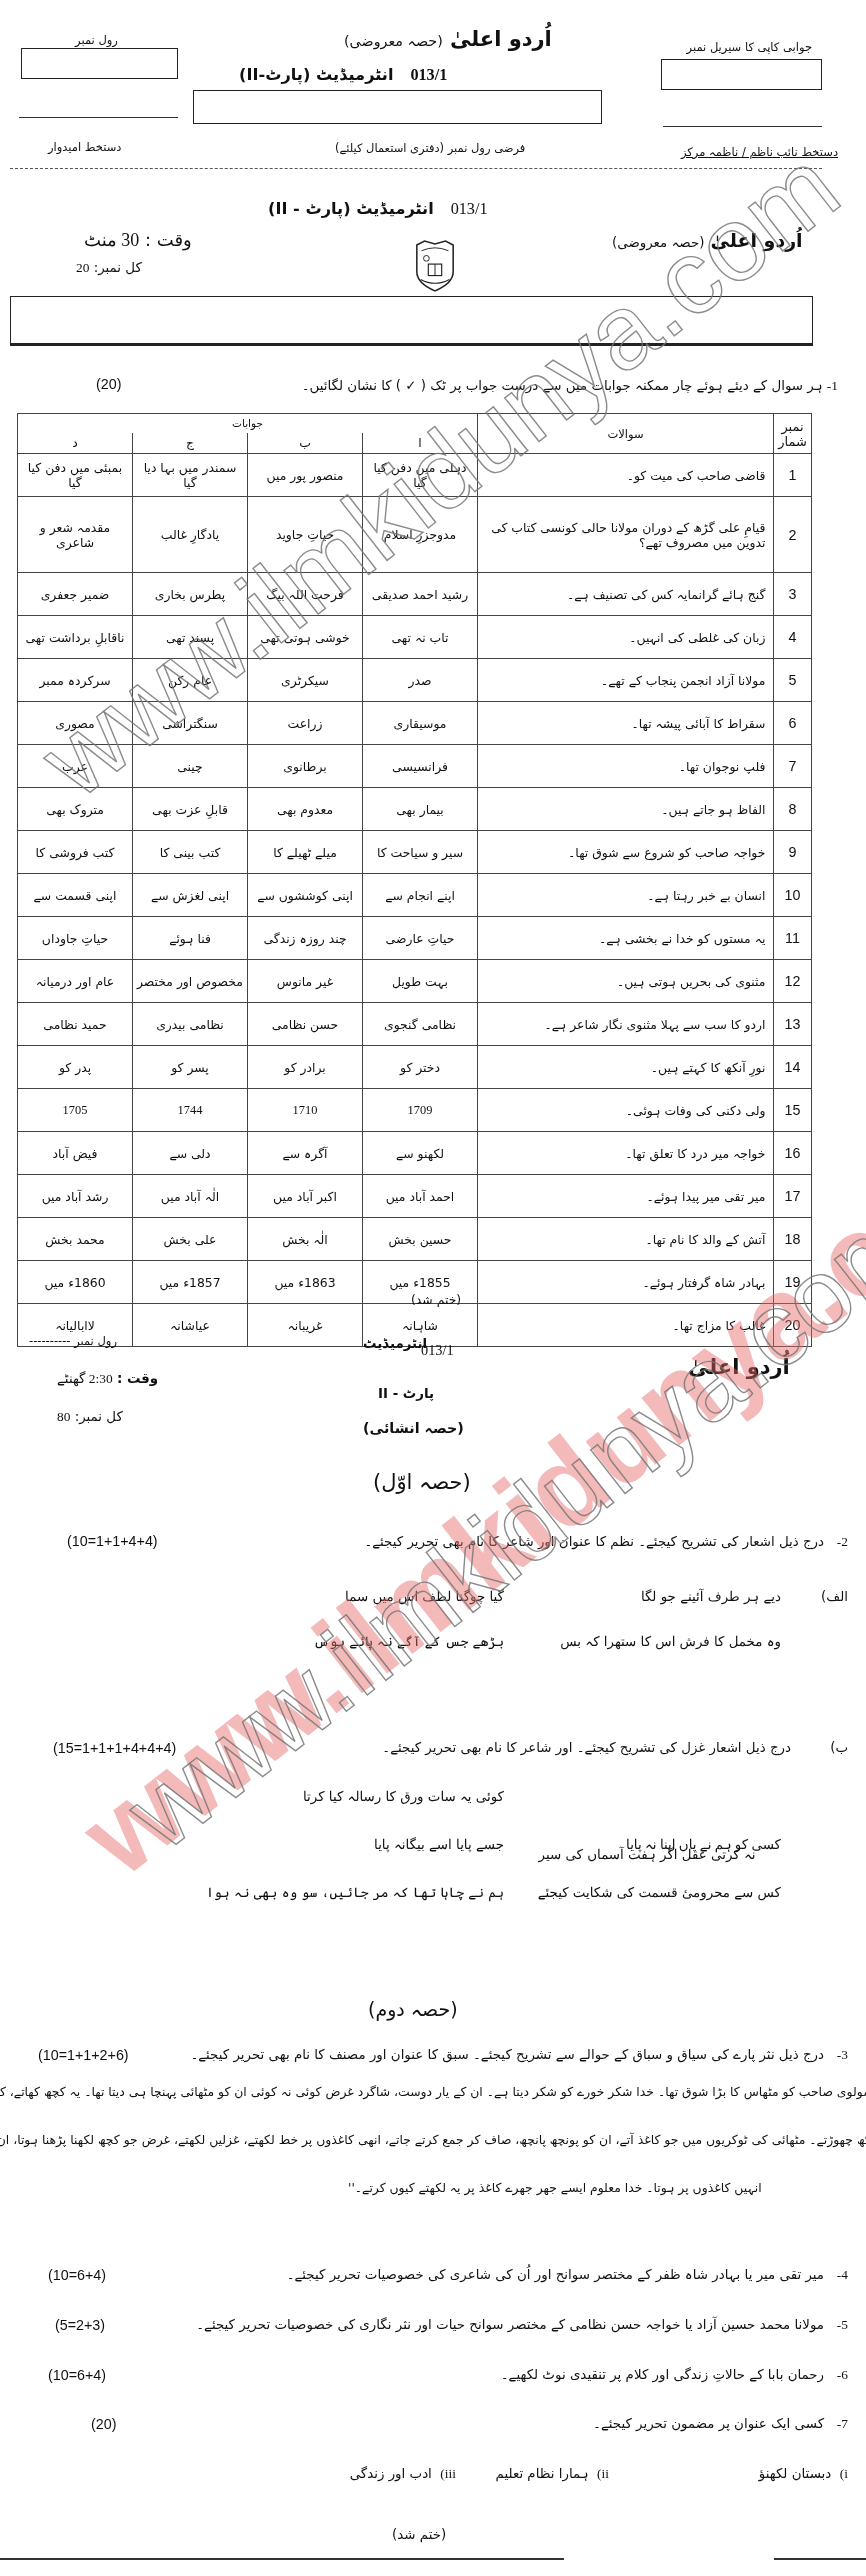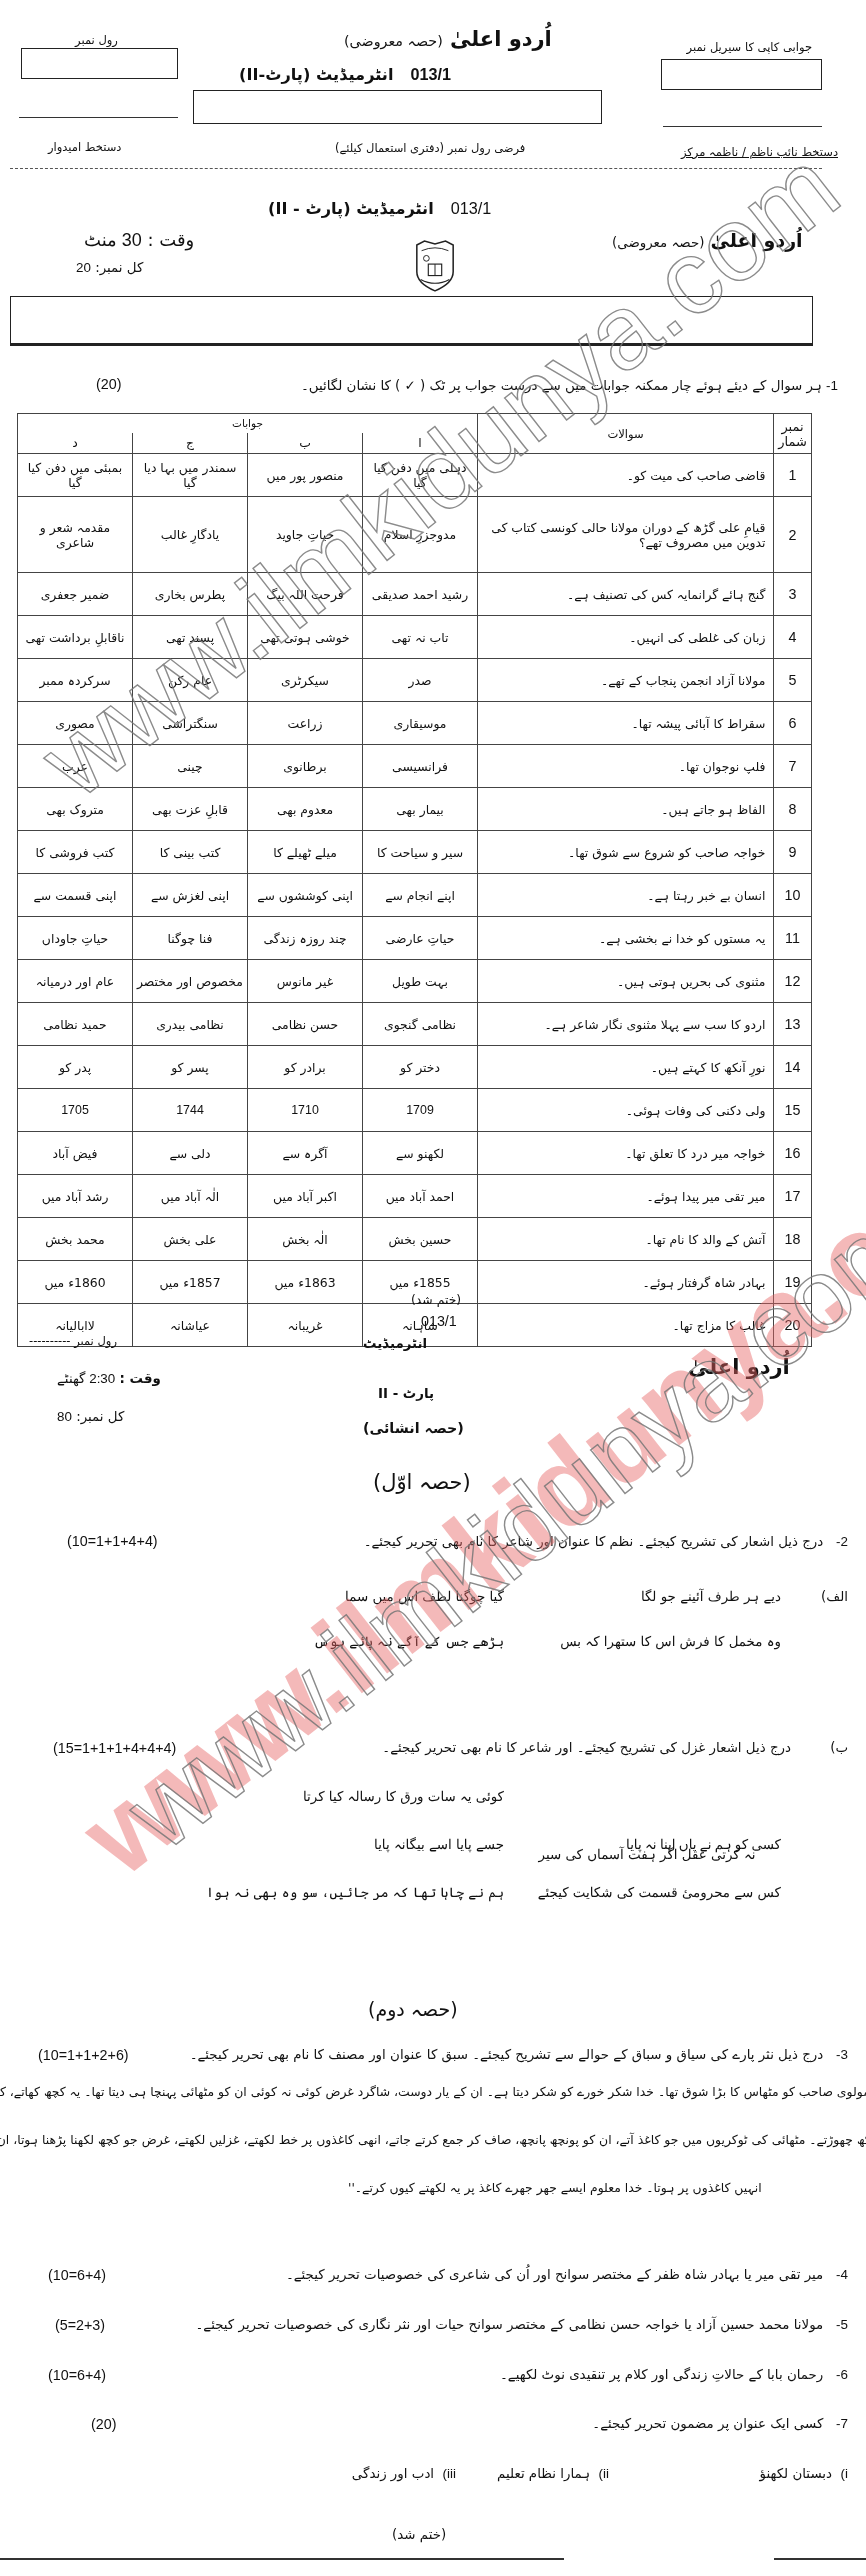--- a/index.html
+++ b/index.html
@@ -11,21 +11,21 @@
     color: #111;
     overflow: hidden;
   }
   .rtl { direction: rtl; unicode-bidi: embed; }
   .abs { position: absolute; }
   .bold { font-weight: bold; }
   .box { border: 1.9px solid #222; position: absolute; }
   .hline { position: absolute; height: 0; border-top: 1.9px solid #333; }
   .dashline { position: absolute; height: 0; border-top: 1.9px dashed #555; }
   .small { font-size: 11.5px; }
-  .num { font-family: Liberation Sans, sans-serif; }
+  .num { font-family: Liberation Serif, serif; margin-top: 29px; }
 
   
   .title-main { font-size: 23px; font-weight: bold; }
   .subtitle { font-size: 14.3px; }
 
   
   table.mcq {
     position: absolute;
     left: 17px; top: 413px;
     width: 795px;
@@ -247,21 +247,21 @@
         <td class="opt">اپنے انجام سے</td>
         <td class="opt">اپنی کوششوں سے</td>
         <td class="opt">اپنی لغزش سے</td>
         <td class="opt">اپنی قسمت سے</td>
       </tr>
     <tr class="row">
         <td class="n">11</td>
         <td class="q">یہ مستوں کو خدا نے بخشی ہے۔</td>
         <td class="opt">حیاتِ عارضی</td>
         <td class="opt">چند روزہ زندگی</td>
-        <td class="opt">فنا چوگنا</td>
+        <td class="opt">فنا ہوئے</td>
         <td class="opt">حیاتِ جاوداں</td>
       </tr>
     <tr class="row">
         <td class="n">12</td>
         <td class="q">مثنوی کی بحریں ہوتی ہیں۔</td>
         <td class="opt">بہت طویل</td>
         <td class="opt">غیر مانوس</td>
         <td class="opt">مخصوص اور مختصر</td>
         <td class="opt">عام اور درمیانہ</td>
       </tr>

